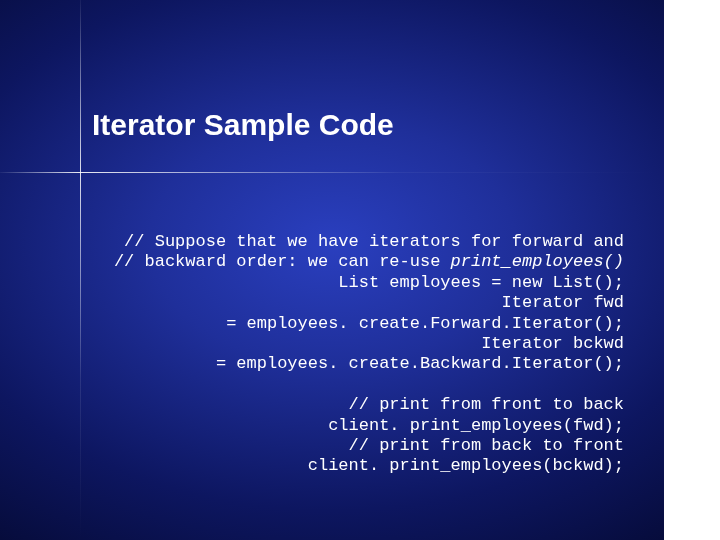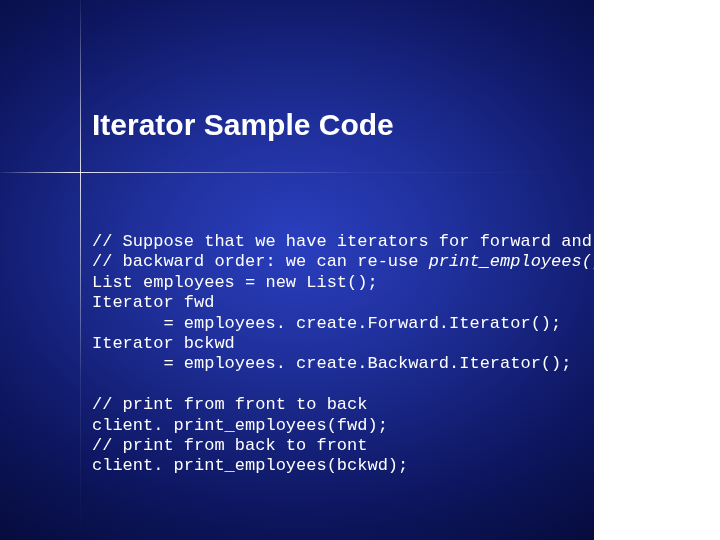--- a/index.html
+++ b/index.html
@@ -4,30 +4,31 @@
 <style>
   html, body {
     margin: 0;
     padding: 0;
     width: 720px;
     height: 540px;
     overflow: hidden;
     font-family: Georgia, 'Times New Roman', serif;
   }
   .slide {
-    width: 594px;
+    width: 664px;
     height: 540px;
     position: relative;
     background: radial-gradient(ellipse 110% 90% at 50% 45%,
                 #2a3fbf 0%,
                 #1f2f9a 25%,
                 #0d1660 55%,
                 #050a35 80%,
                 #020520 100%);
     box-sizing: border-box;
+    text-align: right;
   }
   .line-h {
     position: absolute;
     left: 0;
     top: 172px;
     width: 100%;
     height: 1px;
     background: linear-gradient(to right,
       rgba(255,255,255,0.05) 0%,
       rgba(255,255,255,0.9) 12%,

